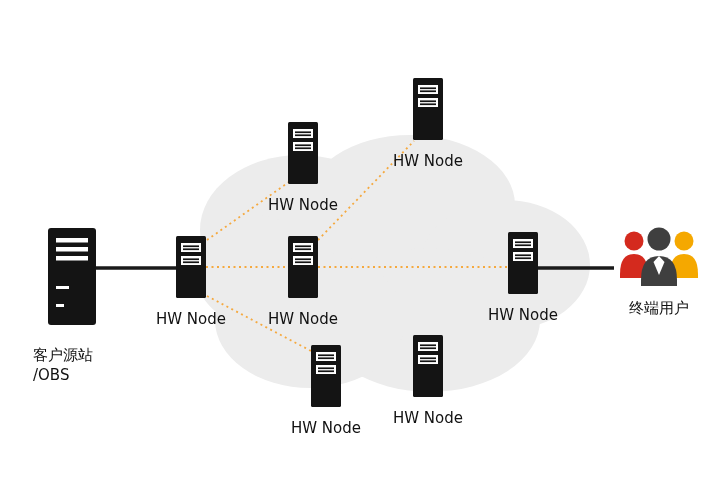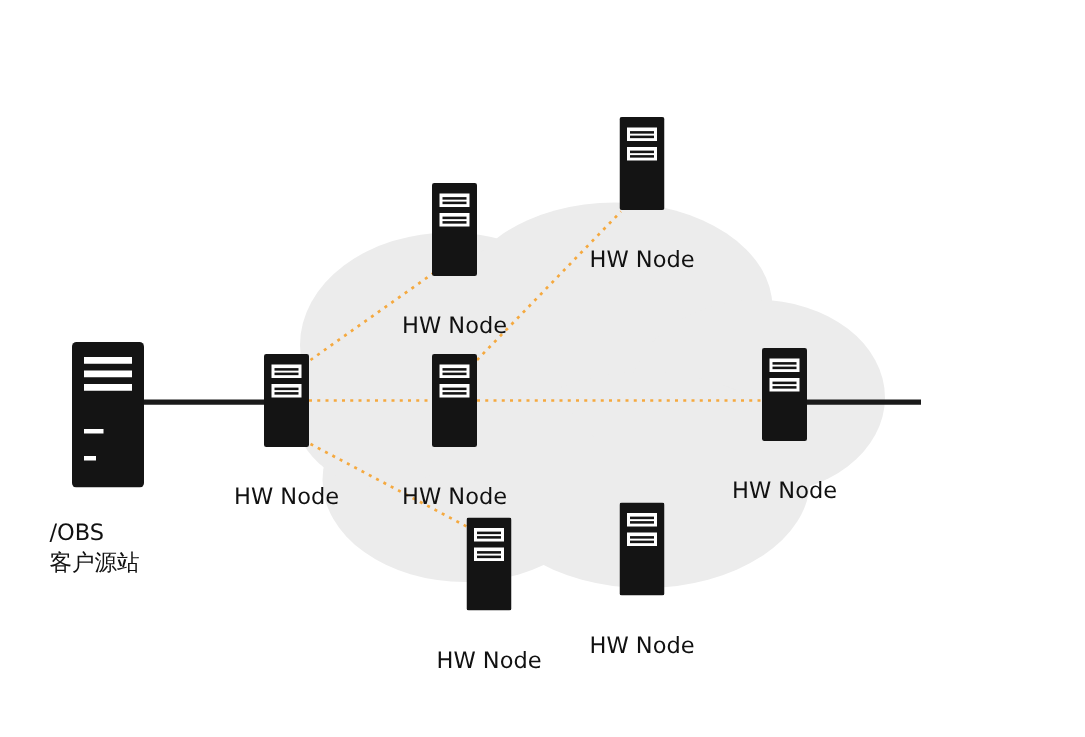--- a/index.html
+++ b/index.html
@@ -19,21 +19,21 @@
   }
   .node {
     position: absolute;
     width: 84px;
     display: flex;
     flex-direction: column;
     align-items: center;
     z-index: 3;
   }
   .node-label {
-    margin-top: 24px;
+    margin-top: 12px;
     font-size: 15px;
     color: #111111;
     white-space: nowrap;
   }
   .origin {
     position: absolute;
     left: 33px; top: 228px;
     width: 120px;
     z-index: 3;
   }
@@ -99,22 +99,22 @@
       <svg width="48" height="97" viewBox="0 0 48 97">
         <rect width="48" height="97" rx="3" fill="#141414"></rect>
         <rect x="8" y="10" width="32" height="4.5" fill="#ffffff"></rect>
         <rect x="8" y="19" width="32" height="4.5" fill="#ffffff"></rect>
         <rect x="8" y="28" width="32" height="4.5" fill="#ffffff"></rect>
         <rect x="8" y="58" width="13" height="3" fill="#ffffff"></rect>
         <rect x="8" y="76" width="8" height="3" fill="#ffffff"></rect>
       </svg>
     </div>
     <div class="origin-label">
+      <div>客户源站</div>
       <div>/OBS</div>
-      <div>客户源站</div>
     </div>
   </div>
 
   <div class="node" style="left:149px; top:236px;">
     <svg width="30" height="62" viewBox="0 0 30 62">
       <rect width="30" height="62" rx="1.5" fill="#141414"></rect>
       <rect x="5" y="7" width="20" height="9" fill="#ffffff"></rect>
       <rect x="7" y="9.4" width="16" height="1.7" fill="#141414"></rect>
       <rect x="7" y="12.4" width="16" height="1.7" fill="#141414"></rect>
       <rect x="5" y="20" width="20" height="9" fill="#ffffff"></rect>
@@ -195,15 +195,36 @@
       <rect x="5" y="7" width="20" height="9" fill="#ffffff"></rect>
       <rect x="7" y="9.4" width="16" height="1.7" fill="#141414"></rect>
       <rect x="7" y="12.4" width="16" height="1.7" fill="#141414"></rect>
       <rect x="5" y="20" width="20" height="9" fill="#ffffff"></rect>
       <rect x="7" y="22.4" width="16" height="1.7" fill="#141414"></rect>
       <rect x="7" y="25.4" width="16" height="1.7" fill="#141414"></rect>
     </svg>
     <div class="node-label">HW Node</div>
   </div>
 
+  <div class="users">
+    <svg width="88" height="64" viewBox="0 0 88 64">
+
+      <g fill="#d42a1e">
+        <circle cx="19" cy="15" r="9.5"></circle>
+        <path d="M5 48 Q5 28 19 28 Q33 28 33 48 L33 52 L5 52 Z"></path>
+      </g>
+
+      <g fill="#f5a800">
+        <circle cx="69" cy="15" r="9.5"></circle>
+        <path d="M55 48 Q55 28 69 28 Q83 28 83 48 L83 52 L55 52 Z"></path>
+      </g>
+
+      <g fill="#3f3f3f">
+        <circle cx="44" cy="13" r="11.5"></circle>
+        <path d="M26 54 Q26 30 44 30 Q62 30 62 54 L62 60 L26 60 Z"></path>
+      </g>
+      <path d="M44 30 L38.5 36 L44 49 L49.5 36 Z" fill="#ffffff"></path>
+    </svg>
+    <div class="users-label">终端用户</div>
+  </div>
 
 
 </div>
 
 </body></html>

